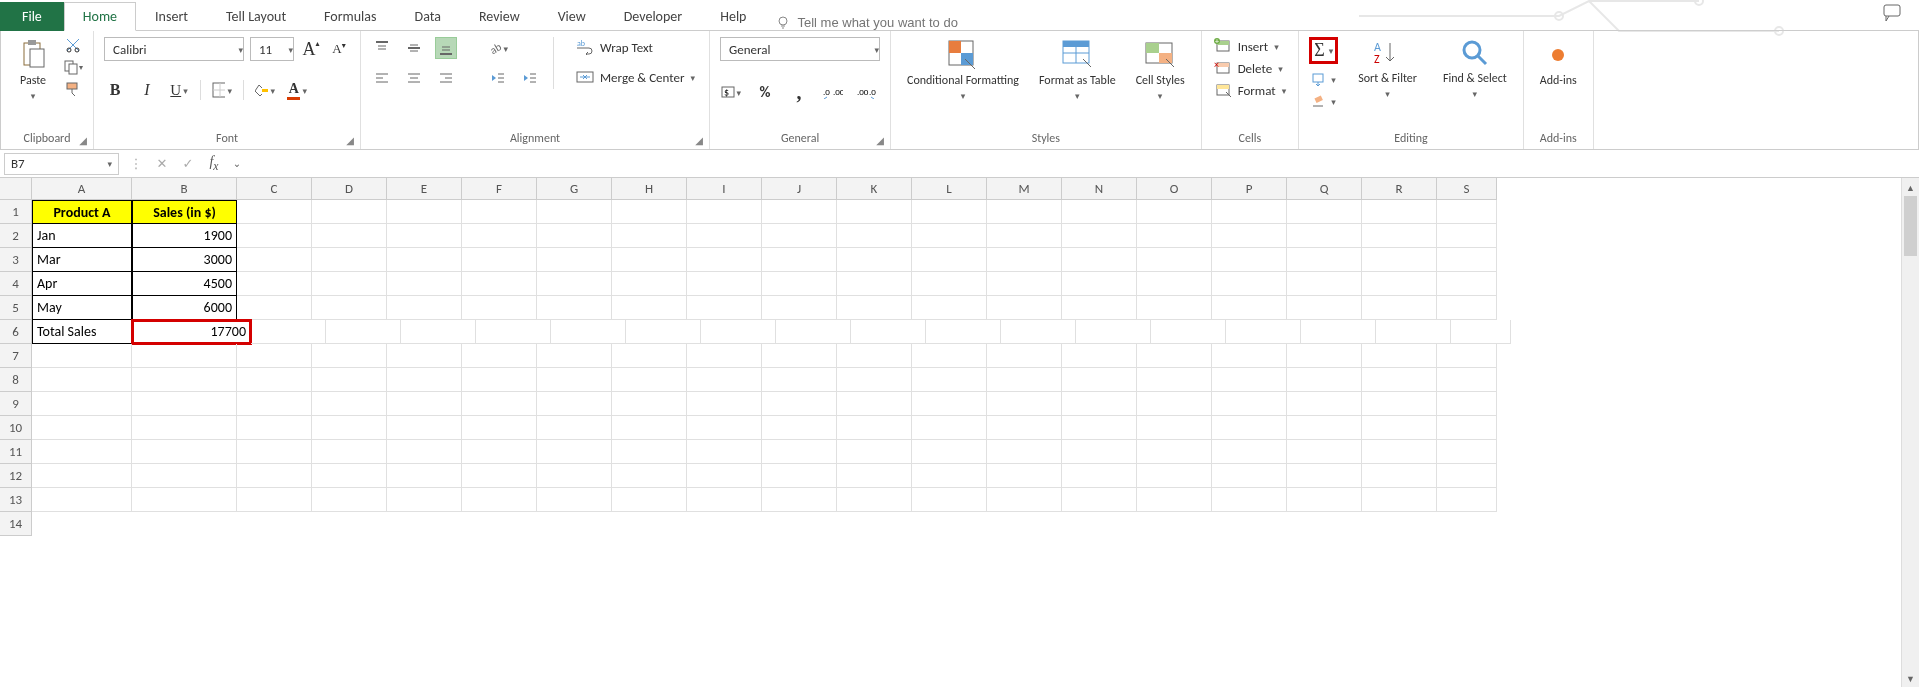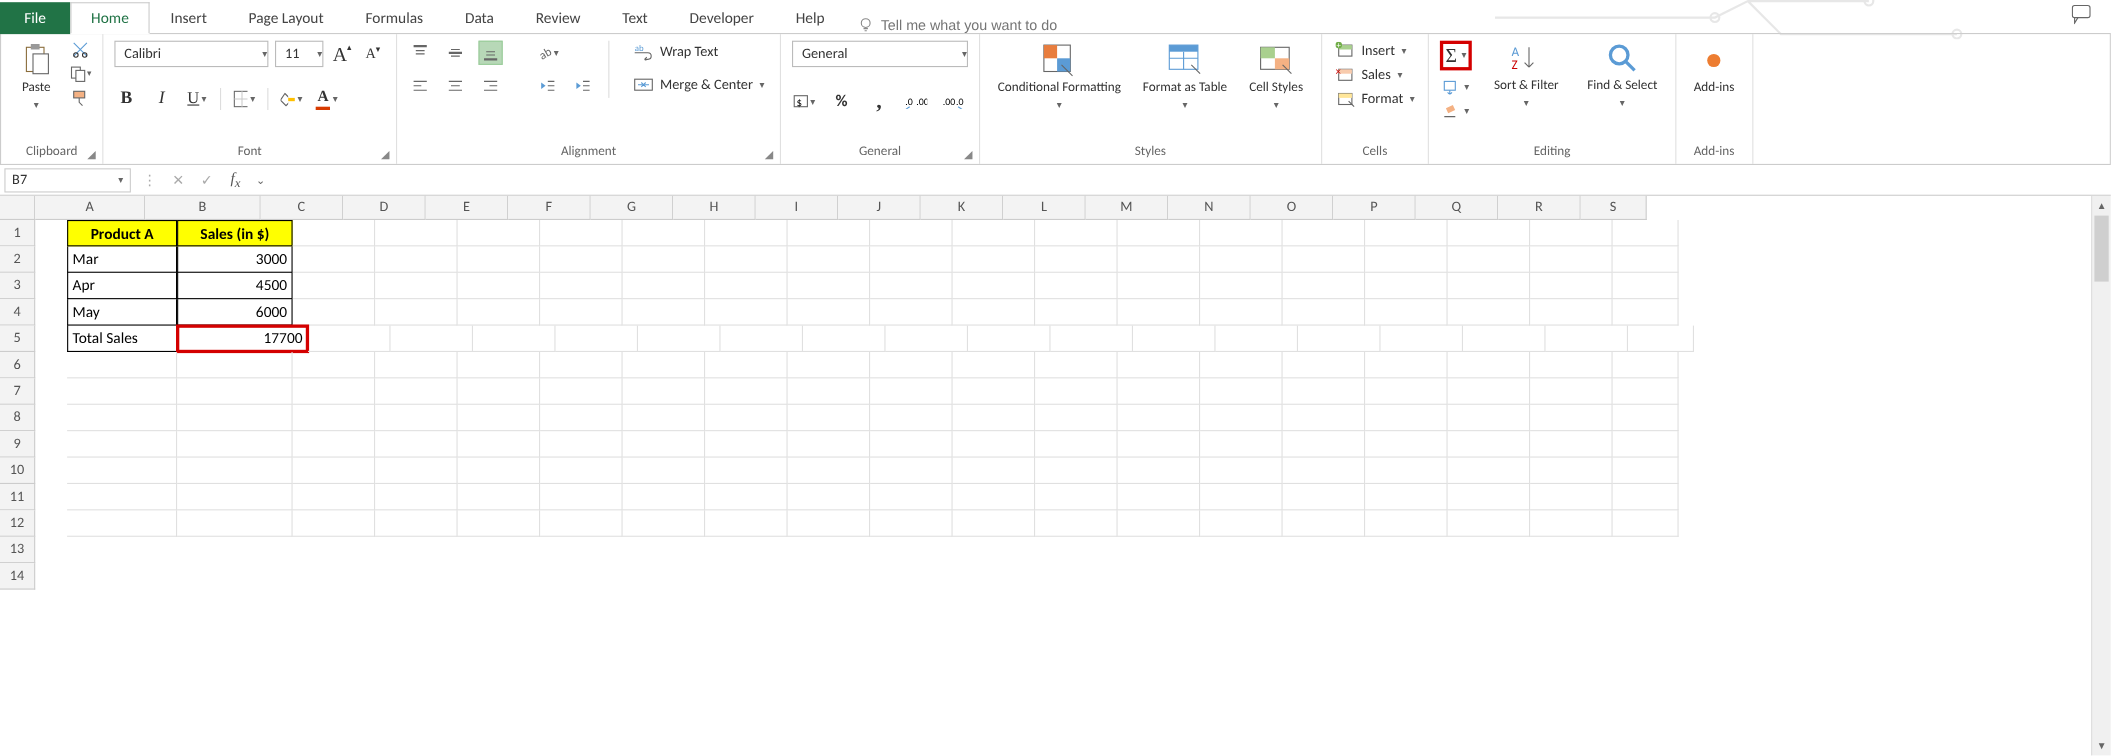--- a/index.html
+++ b/index.html
@@ -61,21 +61,21 @@
   .fb-dd{ width:20px; text-align:center; font-size:10px; color:#666; cursor:pointer;}
 
   
   .sheet { position:relative; overflow:hidden;}
   .grid-corner{position:absolute; left:0; top:0; width:32px; height:22px; border-right:1px solid #ccc; border-bottom:1px solid #ccc; background:#f3f3f3;}
   .col-headers{ position:absolute; left:32px; top:0; display:flex; height:22px;}
   .col-h{ border-right:1px solid #ccc; border-bottom:1px solid #ccc; background:#f3f3f3; display:flex; align-items:center; justify-content:center; font-size:13px; color:#555;}
   .row-headers{ position:absolute; left:0; top:22px; width:32px; display:flex; flex-direction:column;}
   .row-h{ height:24px; border-right:1px solid #ccc; border-bottom:1px solid #ccc; background:#f3f3f3; display:flex; align-items:center; justify-content:center; font-size:13px; color:#555;}
   .cells-area{ position:absolute; left:32px; top:22px;}
-  .g-row{ display:flex; height:24px;margin-left:29px;}
+  .g-row{ display:flex; height:24px;}
   .g-cell{ border-right:1px solid #e0e0e0; border-bottom:1px solid #e0e0e0; padding:0 4px; display:flex; align-items:center; font-size:14px; font-family:Calibri, Arial; color:#000; overflow:hidden;}
   .hdr-cell{ background:#ffff00; font-weight:bold; justify-content:center; border:1px solid #000 !important;}
   .data-l{ justify-content:flex-start; border:1px solid #000 !important; border-top:none !important;}
   .data-r{ justify-content:flex-end; border:1px solid #000 !important; border-top:none !important;}
   .sel-outline{ outline:3px solid #d40000; outline-offset:-2px;}
 
   .vscroll{position:absolute; right:0; top:0; width:18px; bottom:0; background:#f0f0f0; border-left:1px solid #ddd;}
   .vscroll .up,.vscroll .down{height:18px; display:flex;align-items:center;justify-content:center; font-size:9px; color:#666; cursor:pointer;}
   .vscroll .thumb{ position:absolute; top:18px; left:2px; right:2px; height:60px; background:#cfcfcf;}
 
@@ -90,25 +90,25 @@
       <circle cx="200" cy="20" r="4"></circle>
       <circle cx="340" cy="5" r="4"></circle>
       <circle cx="420" cy="35" r="4"></circle>
     </g>
   </svg>
 
 <div class="tabs-bar">
   <div class="tab file">File</div>
   <div class="tab active">Home</div>
   <div class="tab">Insert</div>
-  <div class="tab">Page Layout</div>
+  <div class="tab">Tell Layout</div>
   <div class="tab">Formulas</div>
   <div class="tab">Data</div>
   <div class="tab">Review</div>
-  <div class="tab">Text</div>
+  <div class="tab">View</div>
   <div class="tab">Developer</div>
   <div class="tab">Help</div>
   <div class="tellme">
     <svg width="16" height="16">
         <circle cx="8" cy="7" r="4" stroke="#888" fill="none"></circle>
         <path d="M6 12h4M7 14h2" stroke="#888"></path>
       </svg>
     <input placeholder="Tell me what you want to do" style="">
   </div>
   <svg class="comment-icon" width="20" height="18">
@@ -408,21 +408,21 @@
             </svg>
             <span>Insert</span>
             <span class="dd">▾</span>
           </div>
       <div class="cells-item">
             <svg width="18" height="16">
               <rect x="3" y="3" width="12" height="10" fill="none" stroke="#666"></rect>
               <rect x="3" y="3" width="12" height="4" fill="#f8cbad"></rect>
               <text x="0" y="8" font-size="10" fill="#c00">×</text>
             </svg>
-            <span>Sales</span>
+            <span>Delete</span>
             <span class="dd">▾</span>
           </div>
       <div class="cells-item">
             <svg width="18" height="16">
               <rect x="3" y="3" width="12" height="10" fill="none" stroke="#666"></rect>
               <rect x="3" y="3" width="12" height="4" fill="#ffe699"></rect>
               <path d="M12 10l5 5" stroke="#666"></path>
             </svg>
             <span>Format</span>
             <span class="dd">▾</span>
@@ -562,20 +562,41 @@
         <div class="g-cell" style="width: 75px;"></div>
         <div class="g-cell" style="width: 75px;"></div>
         <div class="g-cell" style="width: 75px;"></div>
         <div class="g-cell" style="width: 75px;"></div>
         <div class="g-cell" style="width: 75px;"></div>
         <div class="g-cell" style="width: 75px;"></div>
         <div class="g-cell" style="width: 75px;"></div>
         <div class="g-cell" style="width: 60px;"></div>
       </div>
       <div class="g-row">
+        <div class="g-cell data-l" style="width: 100px;">Jan</div>
+        <div class="g-cell data-r" style="width: 105px;">1900</div>
+        <div class="g-cell" style="width: 75px;"></div>
+        <div class="g-cell" style="width: 75px;"></div>
+        <div class="g-cell" style="width: 75px;"></div>
+        <div class="g-cell" style="width: 75px;"></div>
+        <div class="g-cell" style="width: 75px;"></div>
+        <div class="g-cell" style="width: 75px;"></div>
+        <div class="g-cell" style="width: 75px;"></div>
+        <div class="g-cell" style="width: 75px;"></div>
+        <div class="g-cell" style="width: 75px;"></div>
+        <div class="g-cell" style="width: 75px;"></div>
+        <div class="g-cell" style="width: 75px;"></div>
+        <div class="g-cell" style="width: 75px;"></div>
+        <div class="g-cell" style="width: 75px;"></div>
+        <div class="g-cell" style="width: 75px;"></div>
+        <div class="g-cell" style="width: 75px;"></div>
+        <div class="g-cell" style="width: 75px;"></div>
+        <div class="g-cell" style="width: 60px;"></div>
+      </div>
+      <div class="g-row">
         <div class="g-cell data-l" style="width: 100px;">Mar</div>
         <div class="g-cell data-r" style="width: 105px;">3000</div>
         <div class="g-cell" style="width: 75px;"></div>
         <div class="g-cell" style="width: 75px;"></div>
         <div class="g-cell" style="width: 75px;"></div>
         <div class="g-cell" style="width: 75px;"></div>
         <div class="g-cell" style="width: 75px;"></div>
         <div class="g-cell" style="width: 75px;"></div>
         <div class="g-cell" style="width: 75px;"></div>
         <div class="g-cell" style="width: 75px;"></div>

